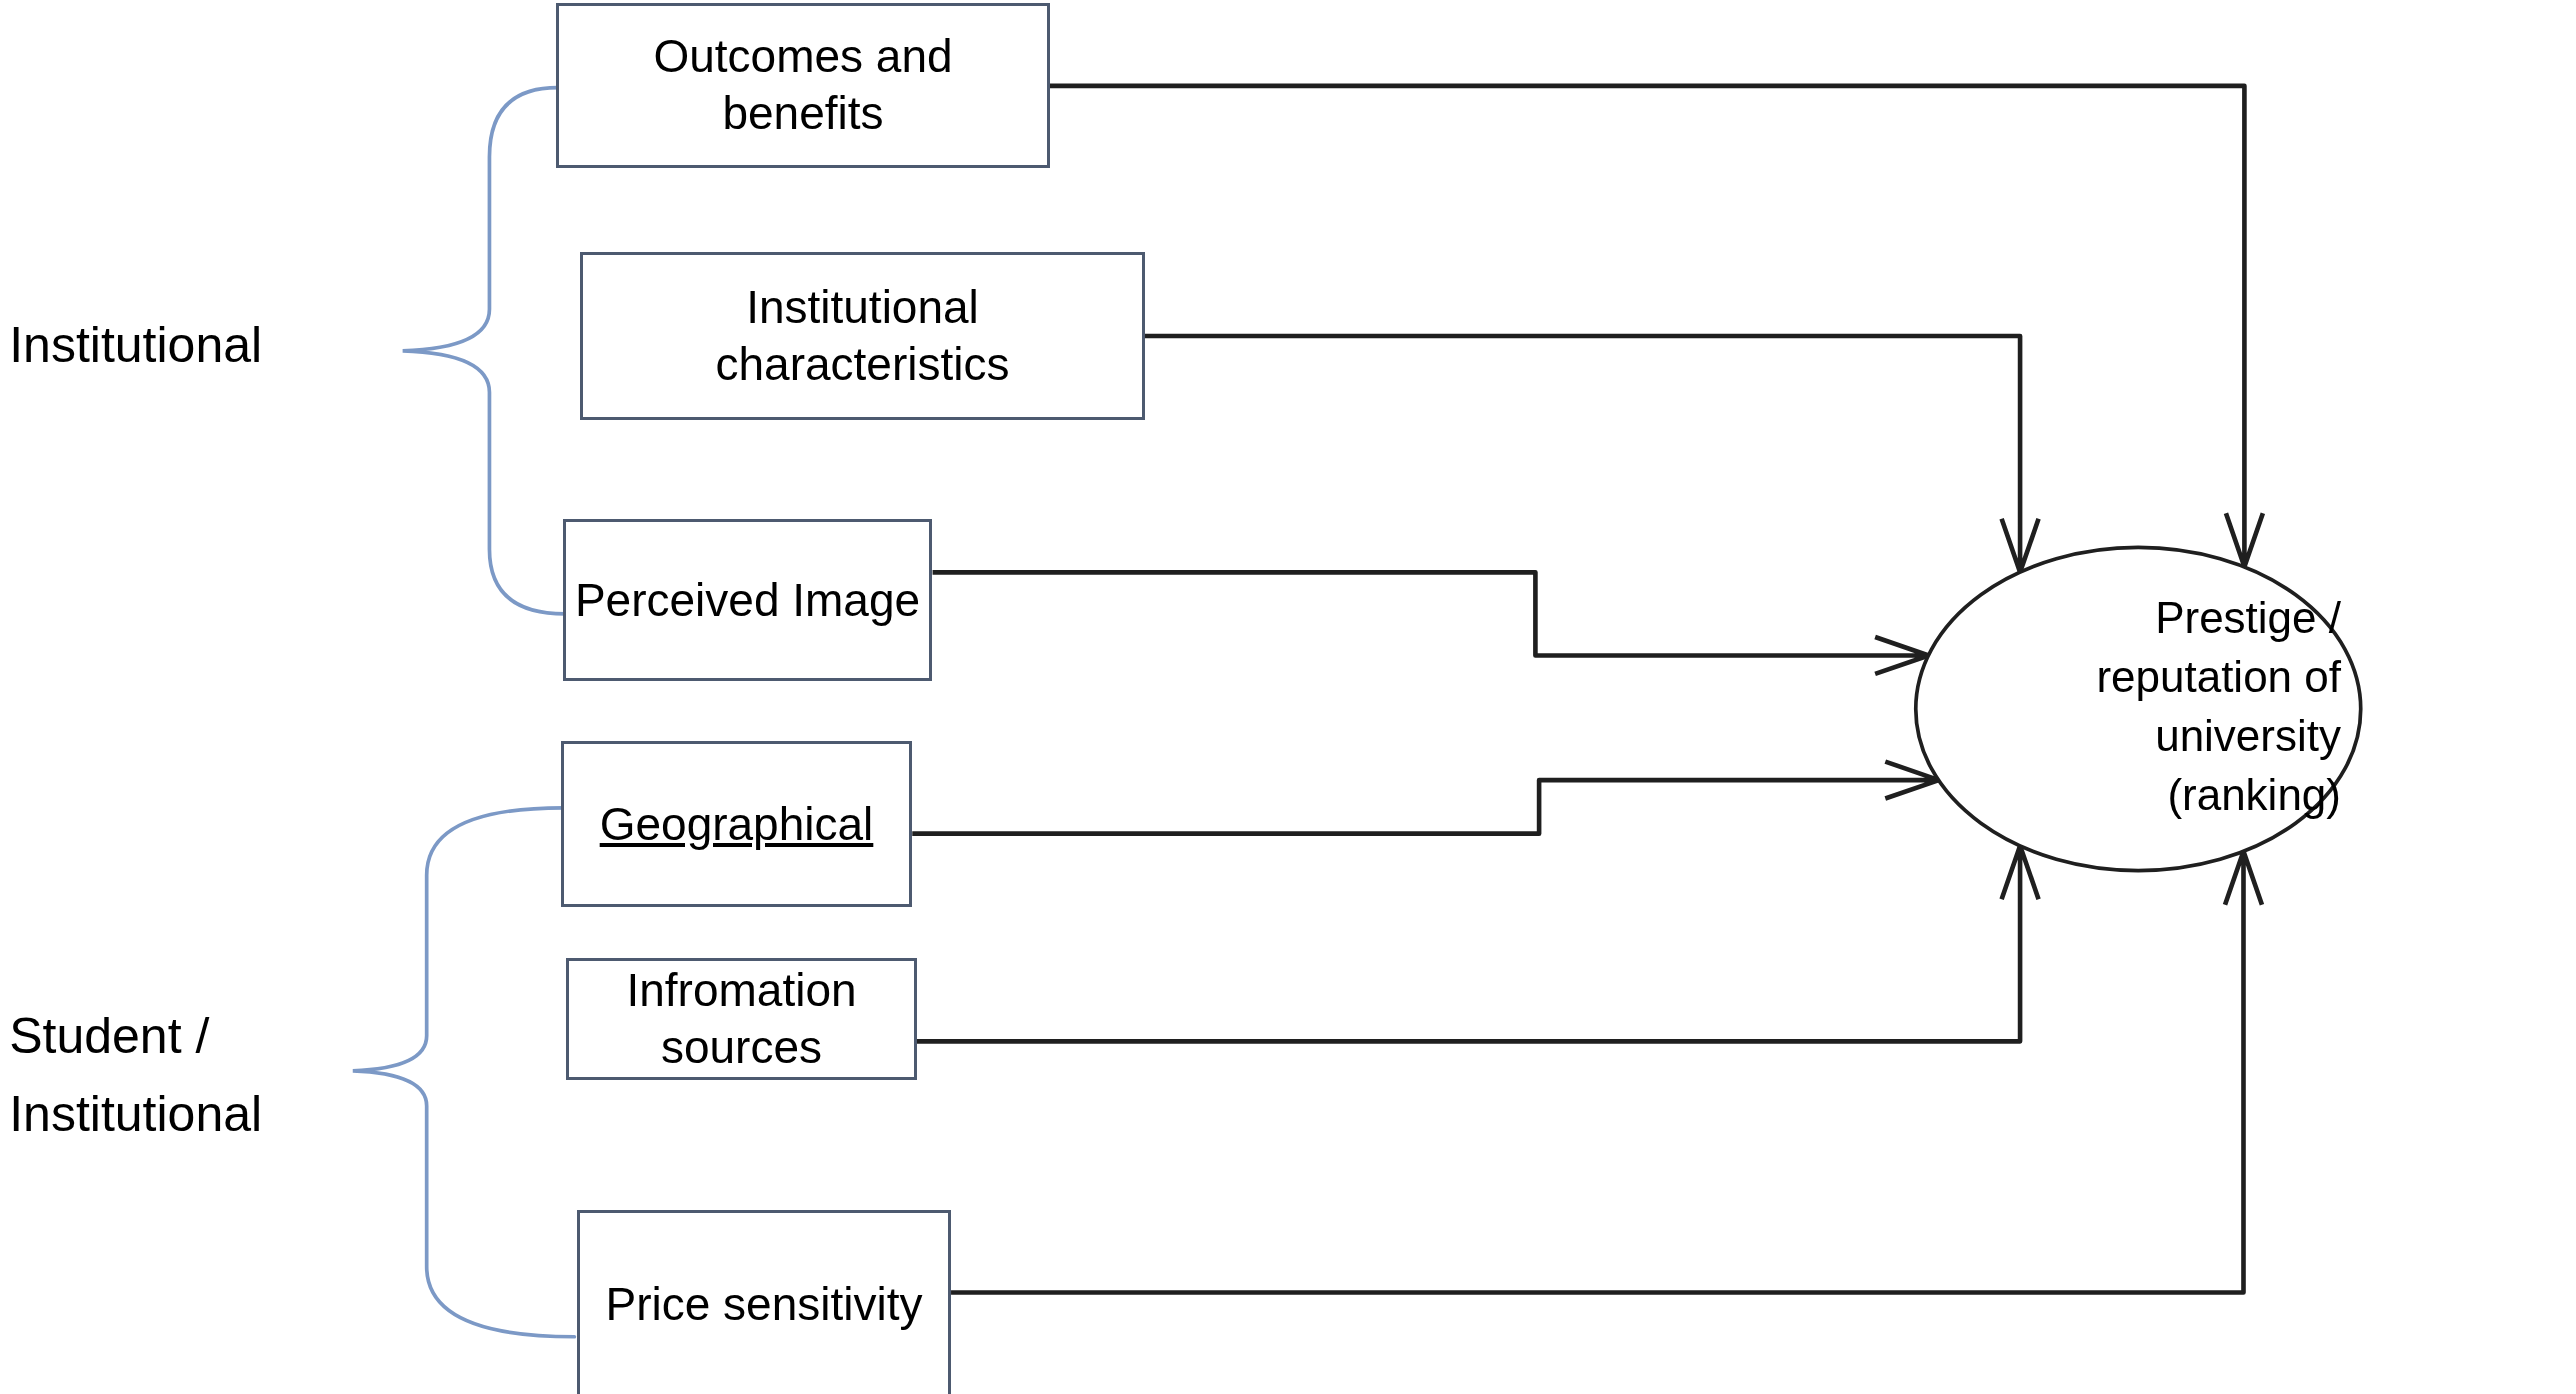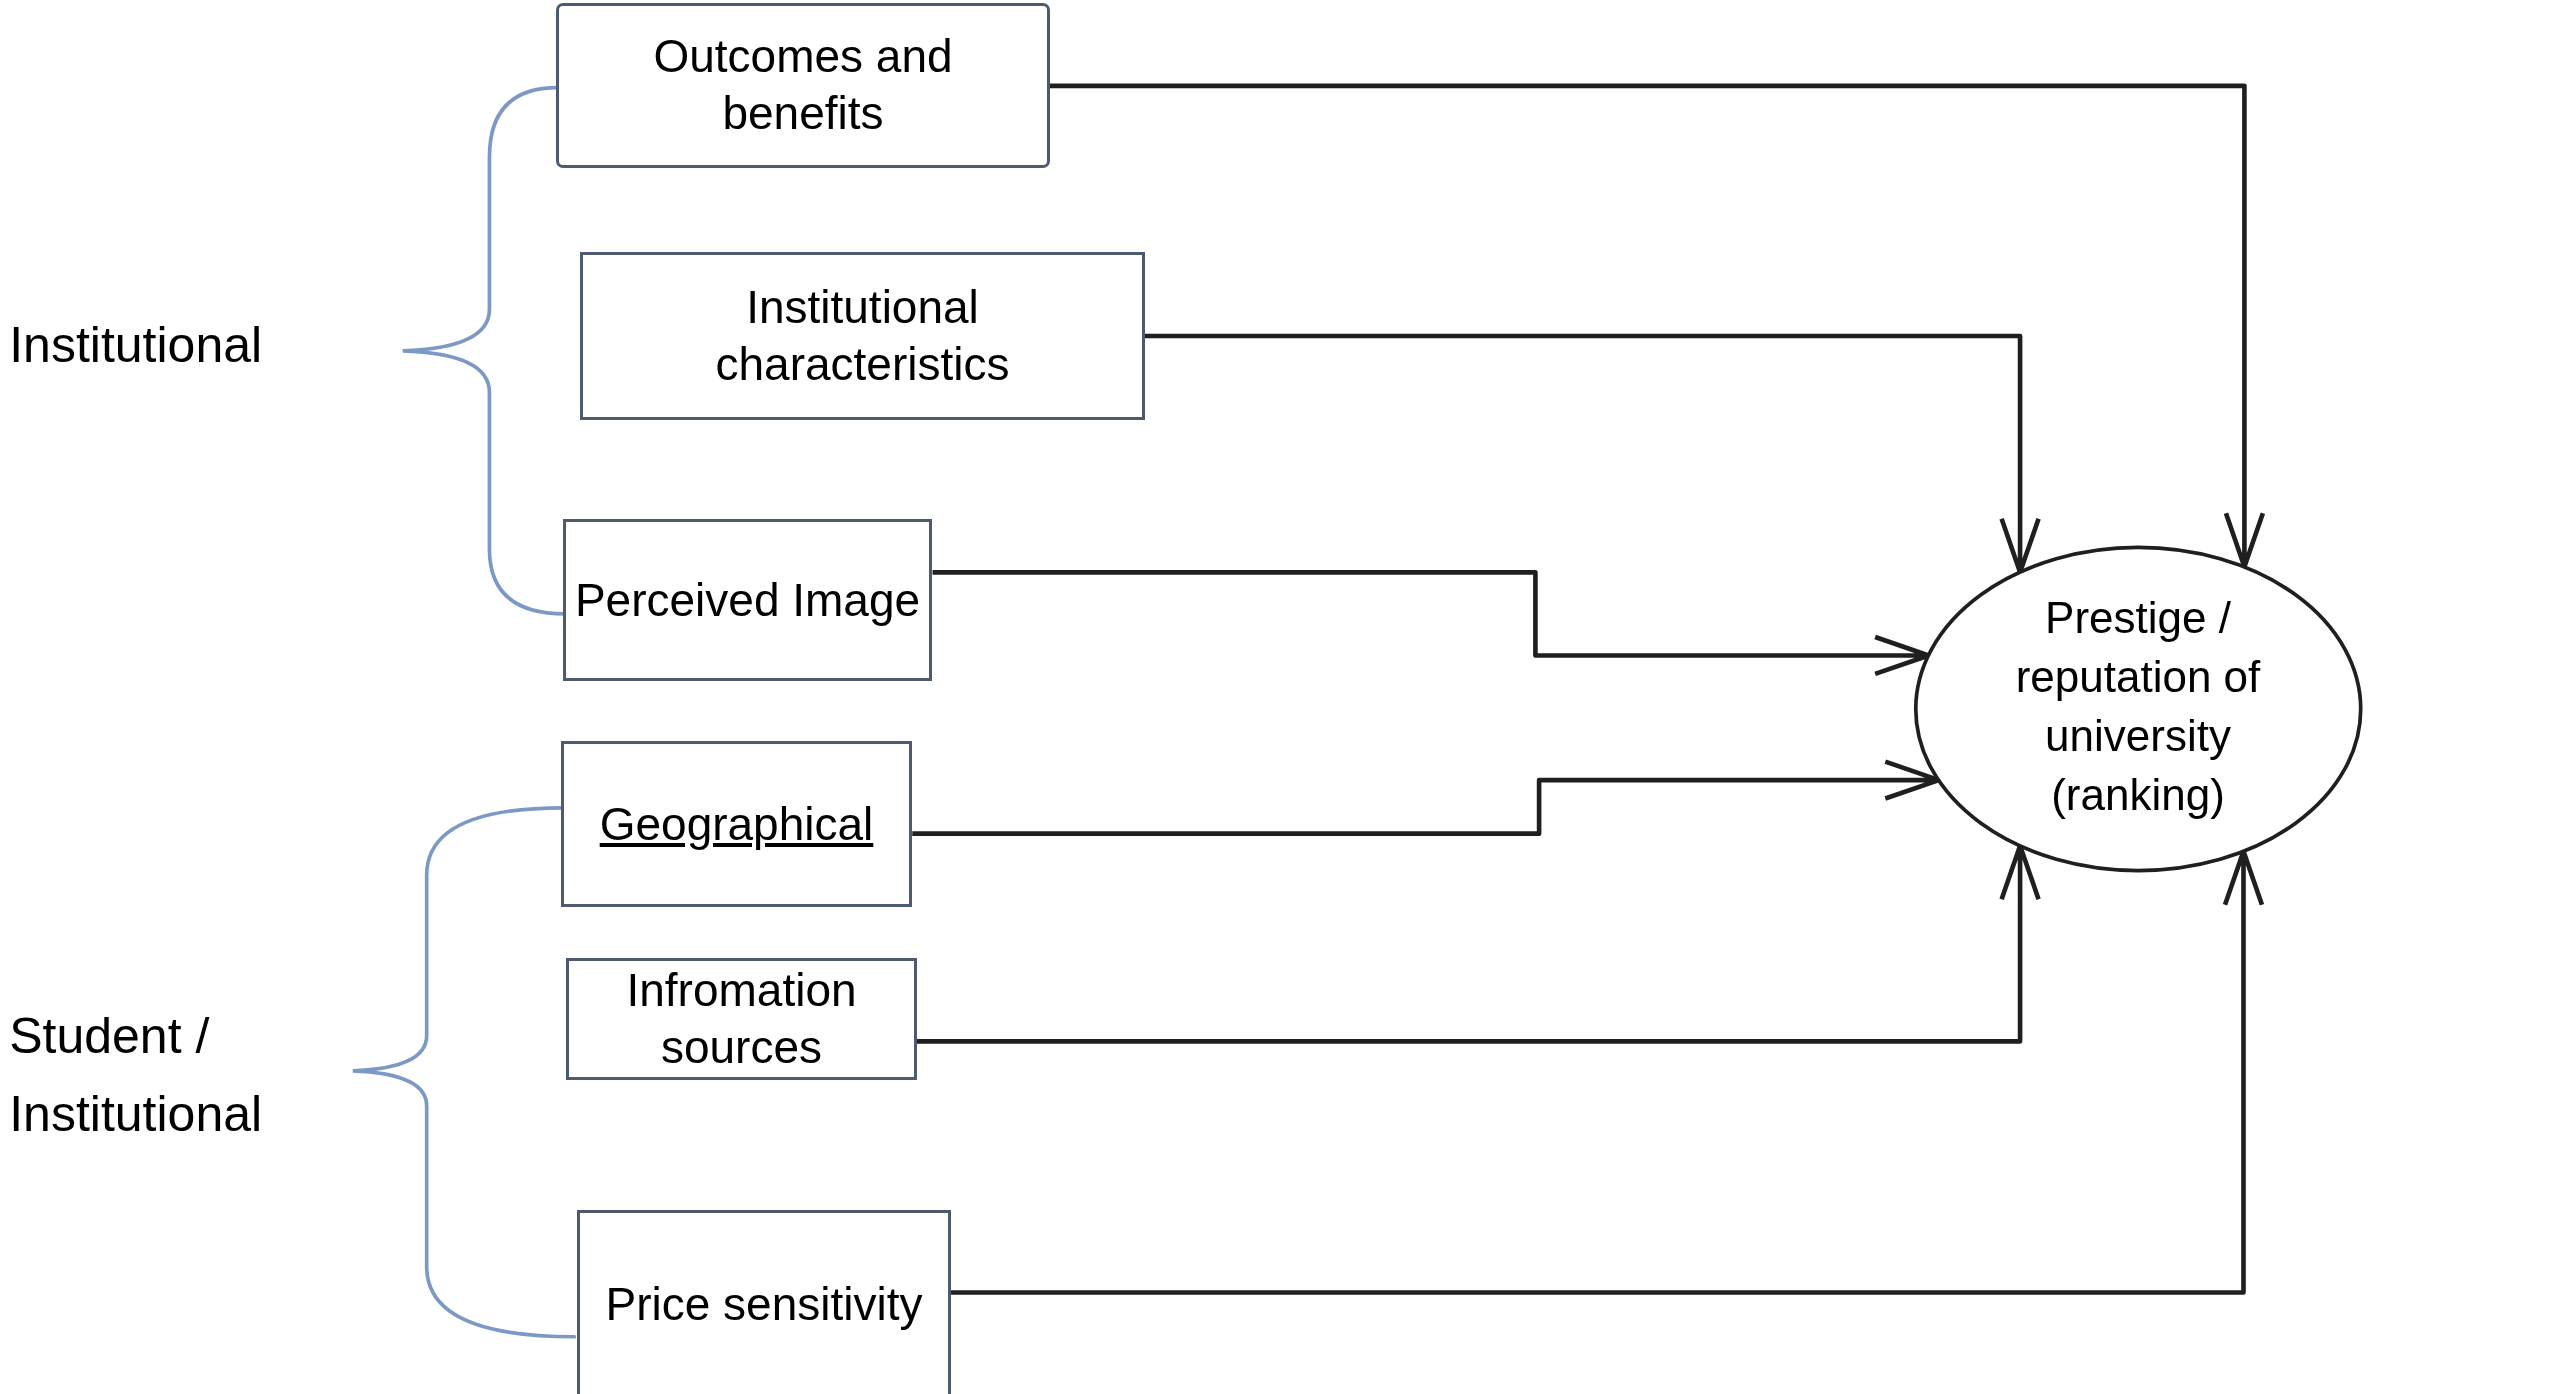--- a/index.html
+++ b/index.html
@@ -56,21 +56,21 @@
     position: absolute;
     white-space: pre-line;
     font-size: 50px;
     line-height: 55px;
     color: var(--c-text);
   }
   .group-label.two-line { line-height: 78px; }
   .ellipse-label {
     position: absolute;
     left: 1935px; top: 588px; width: 406px;
-    text-align: center;
+    text-align: right;
     white-space: pre-line;
     font-size: 44px;
     line-height: 59px;
     color: var(--c-text);
   }
 </style>
 </head>
 <body>
 
 <div class="stage">
@@ -83,21 +83,21 @@
     <path class="wire" d="M988 903 H1667 V845 H2100 M2042 825 L2100 845 L2042 865"></path>
     <path class="wire" d="M993 1128 H2188 V916 M2168 974 L2188 916 L2208 974"></path>
     <path class="wire" d="M1030 1400 H2430 V922 M2410 980 L2430 922 L2450 980"></path>
 
     <ellipse class="node-ellipse" cx="2316" cy="768" rx="241" ry="175"></ellipse>
 
     <path class="brace" d="M604 95 Q530 95 530 170 L530 335 Q530 377 436 380 Q530 383 530 425 L530 595 Q530 665 612 665"></path>
     <path class="brace" d="M610 875 Q462 875 462 948 L462 1122 Q462 1157 382 1160 Q462 1163 462 1198 L462 1372 Q462 1448 622 1448"></path>
   </svg>
 
-  <div class="node" style="left:556px; top:2.8px; width:494px; height:165px;border-radius:7px;">Outcomes and
+  <div class="node" style="left:556px; top:2.8px; width:494px; height:165px;">Outcomes and
 benefits</div>
 
   <div class="node" style="left:580px; top:252px; width:565px; height:168px;">Institutional
 characteristics</div>
 
   <div class="node" style="left:563px; top:519px; width:369px; height:162px;">Perceived Image</div>
 
   <div class="node" style="left:561px; top:741px; width:351px; height:166px;text-decoration:underline;">Geographical</div>
 
   <div class="node" style="left:566px; top:958px; width:351px; height:122px;">Infromation

